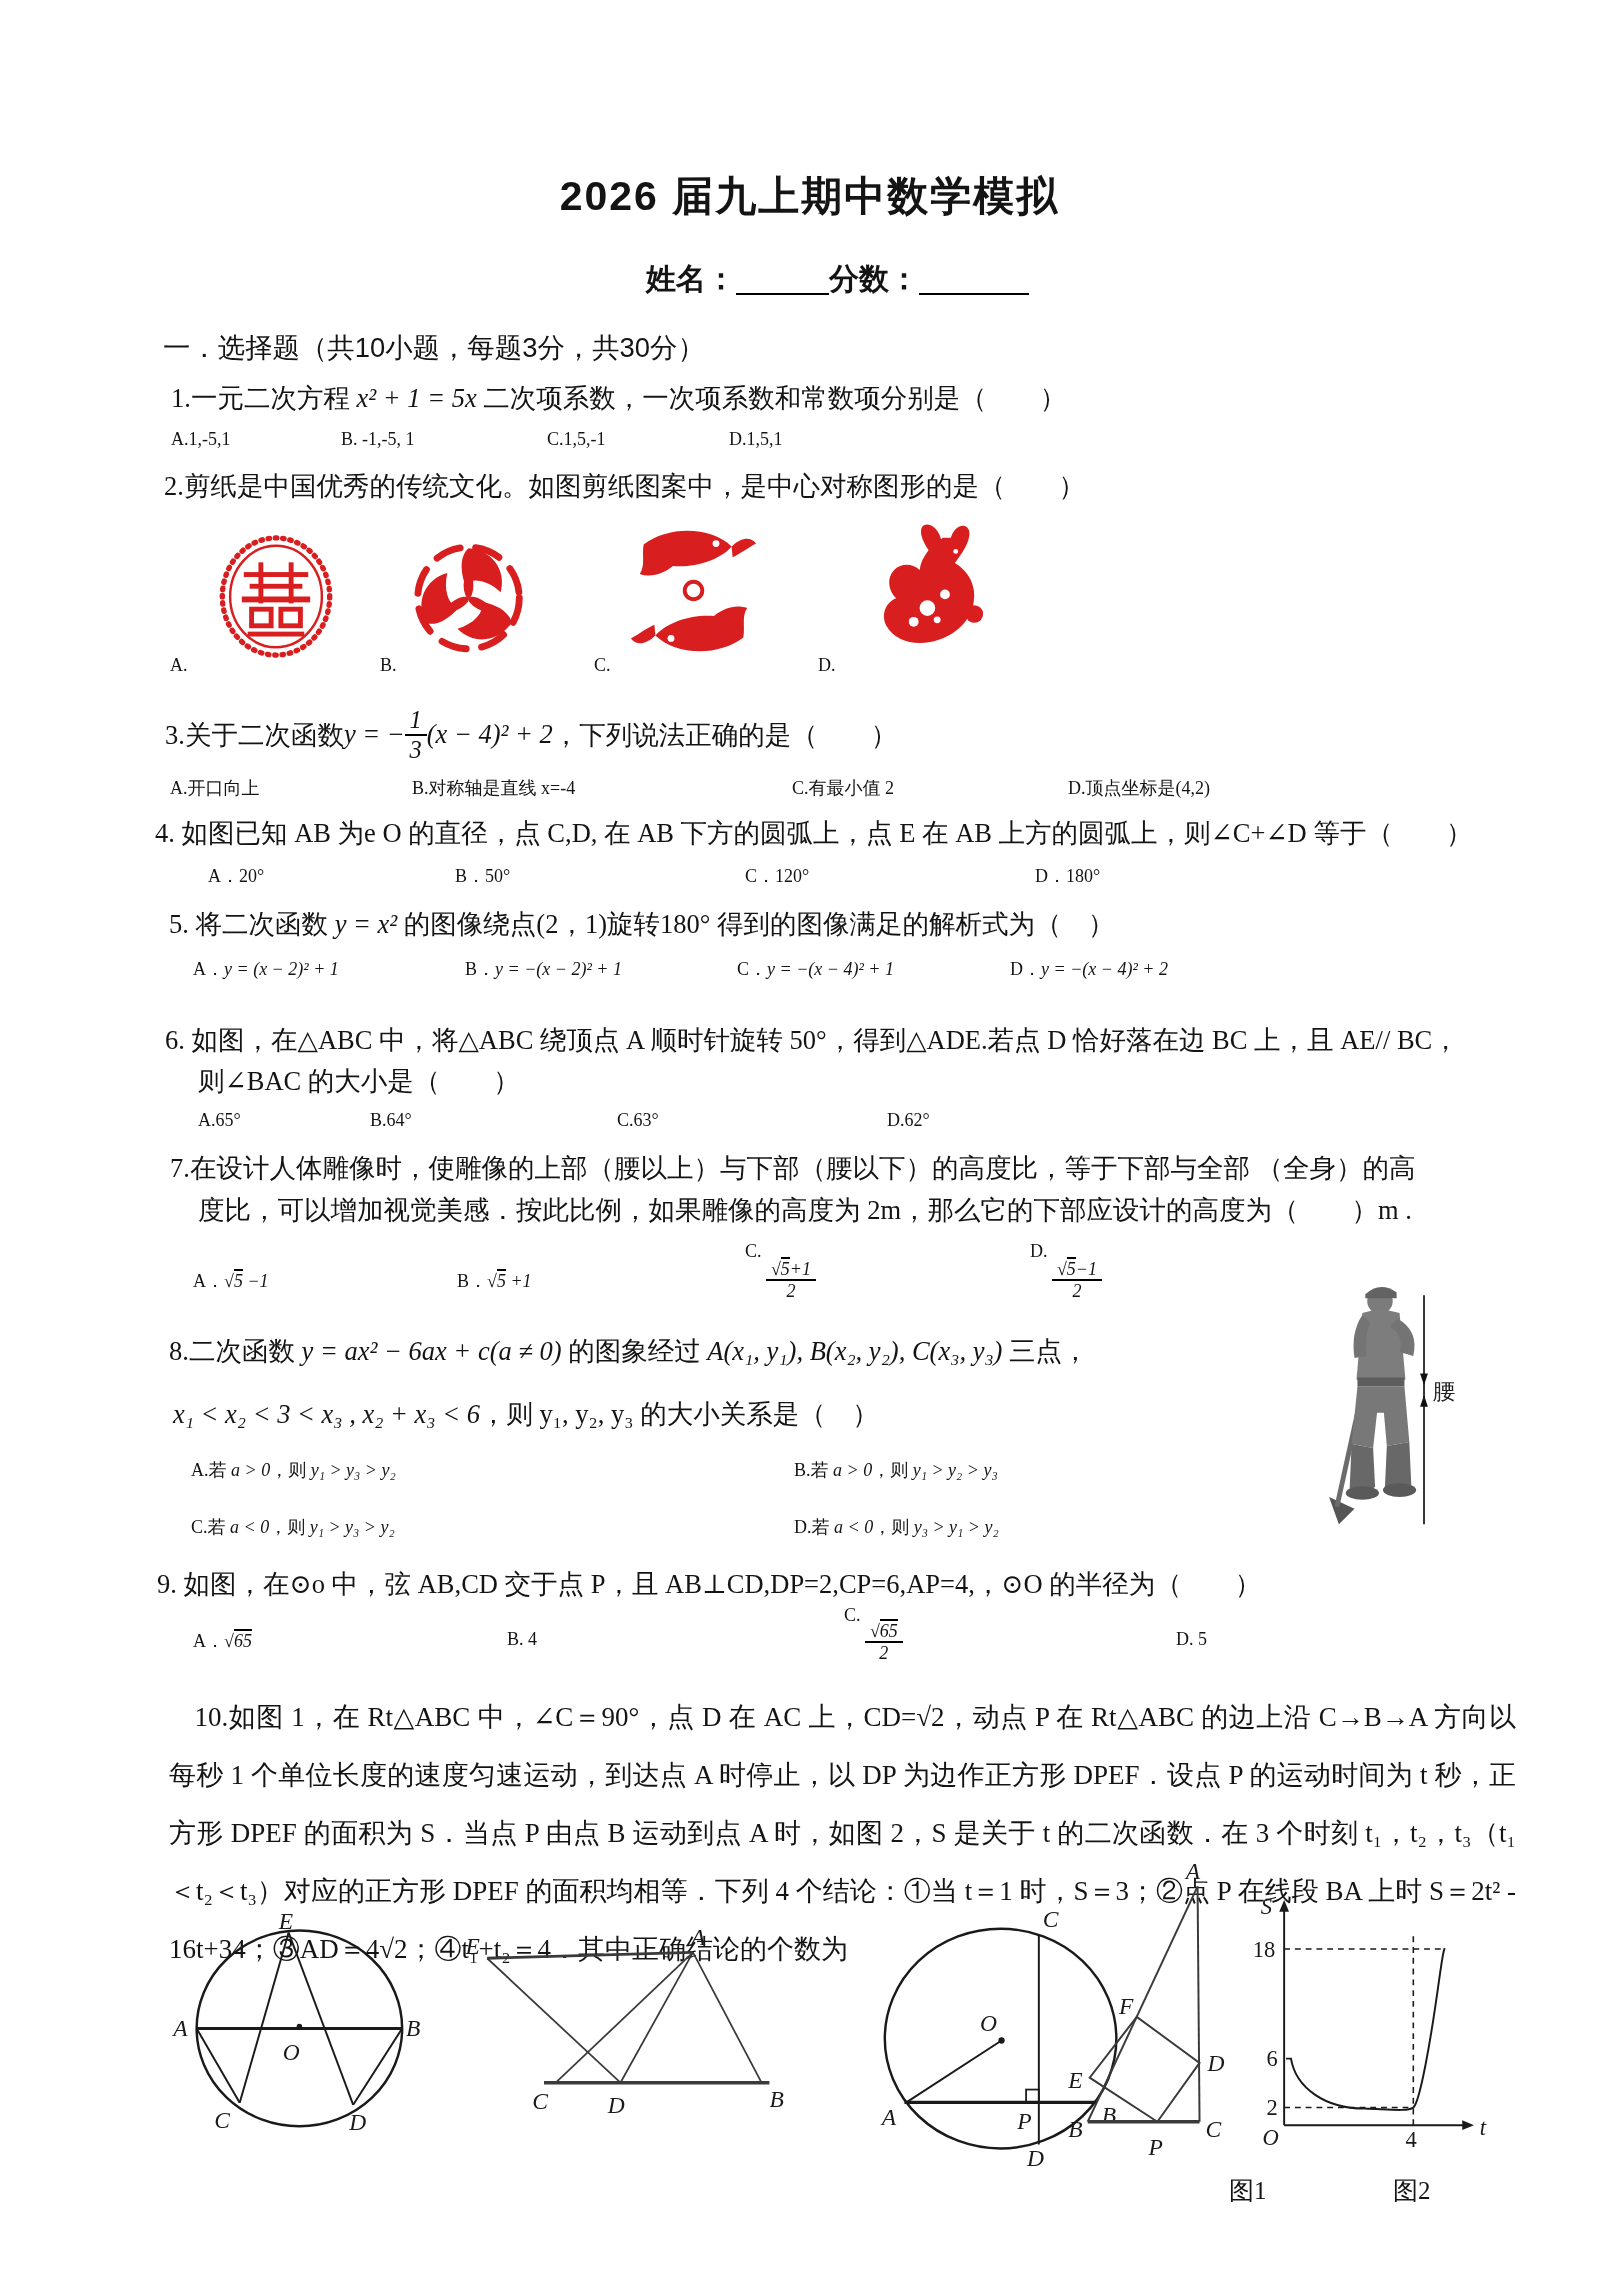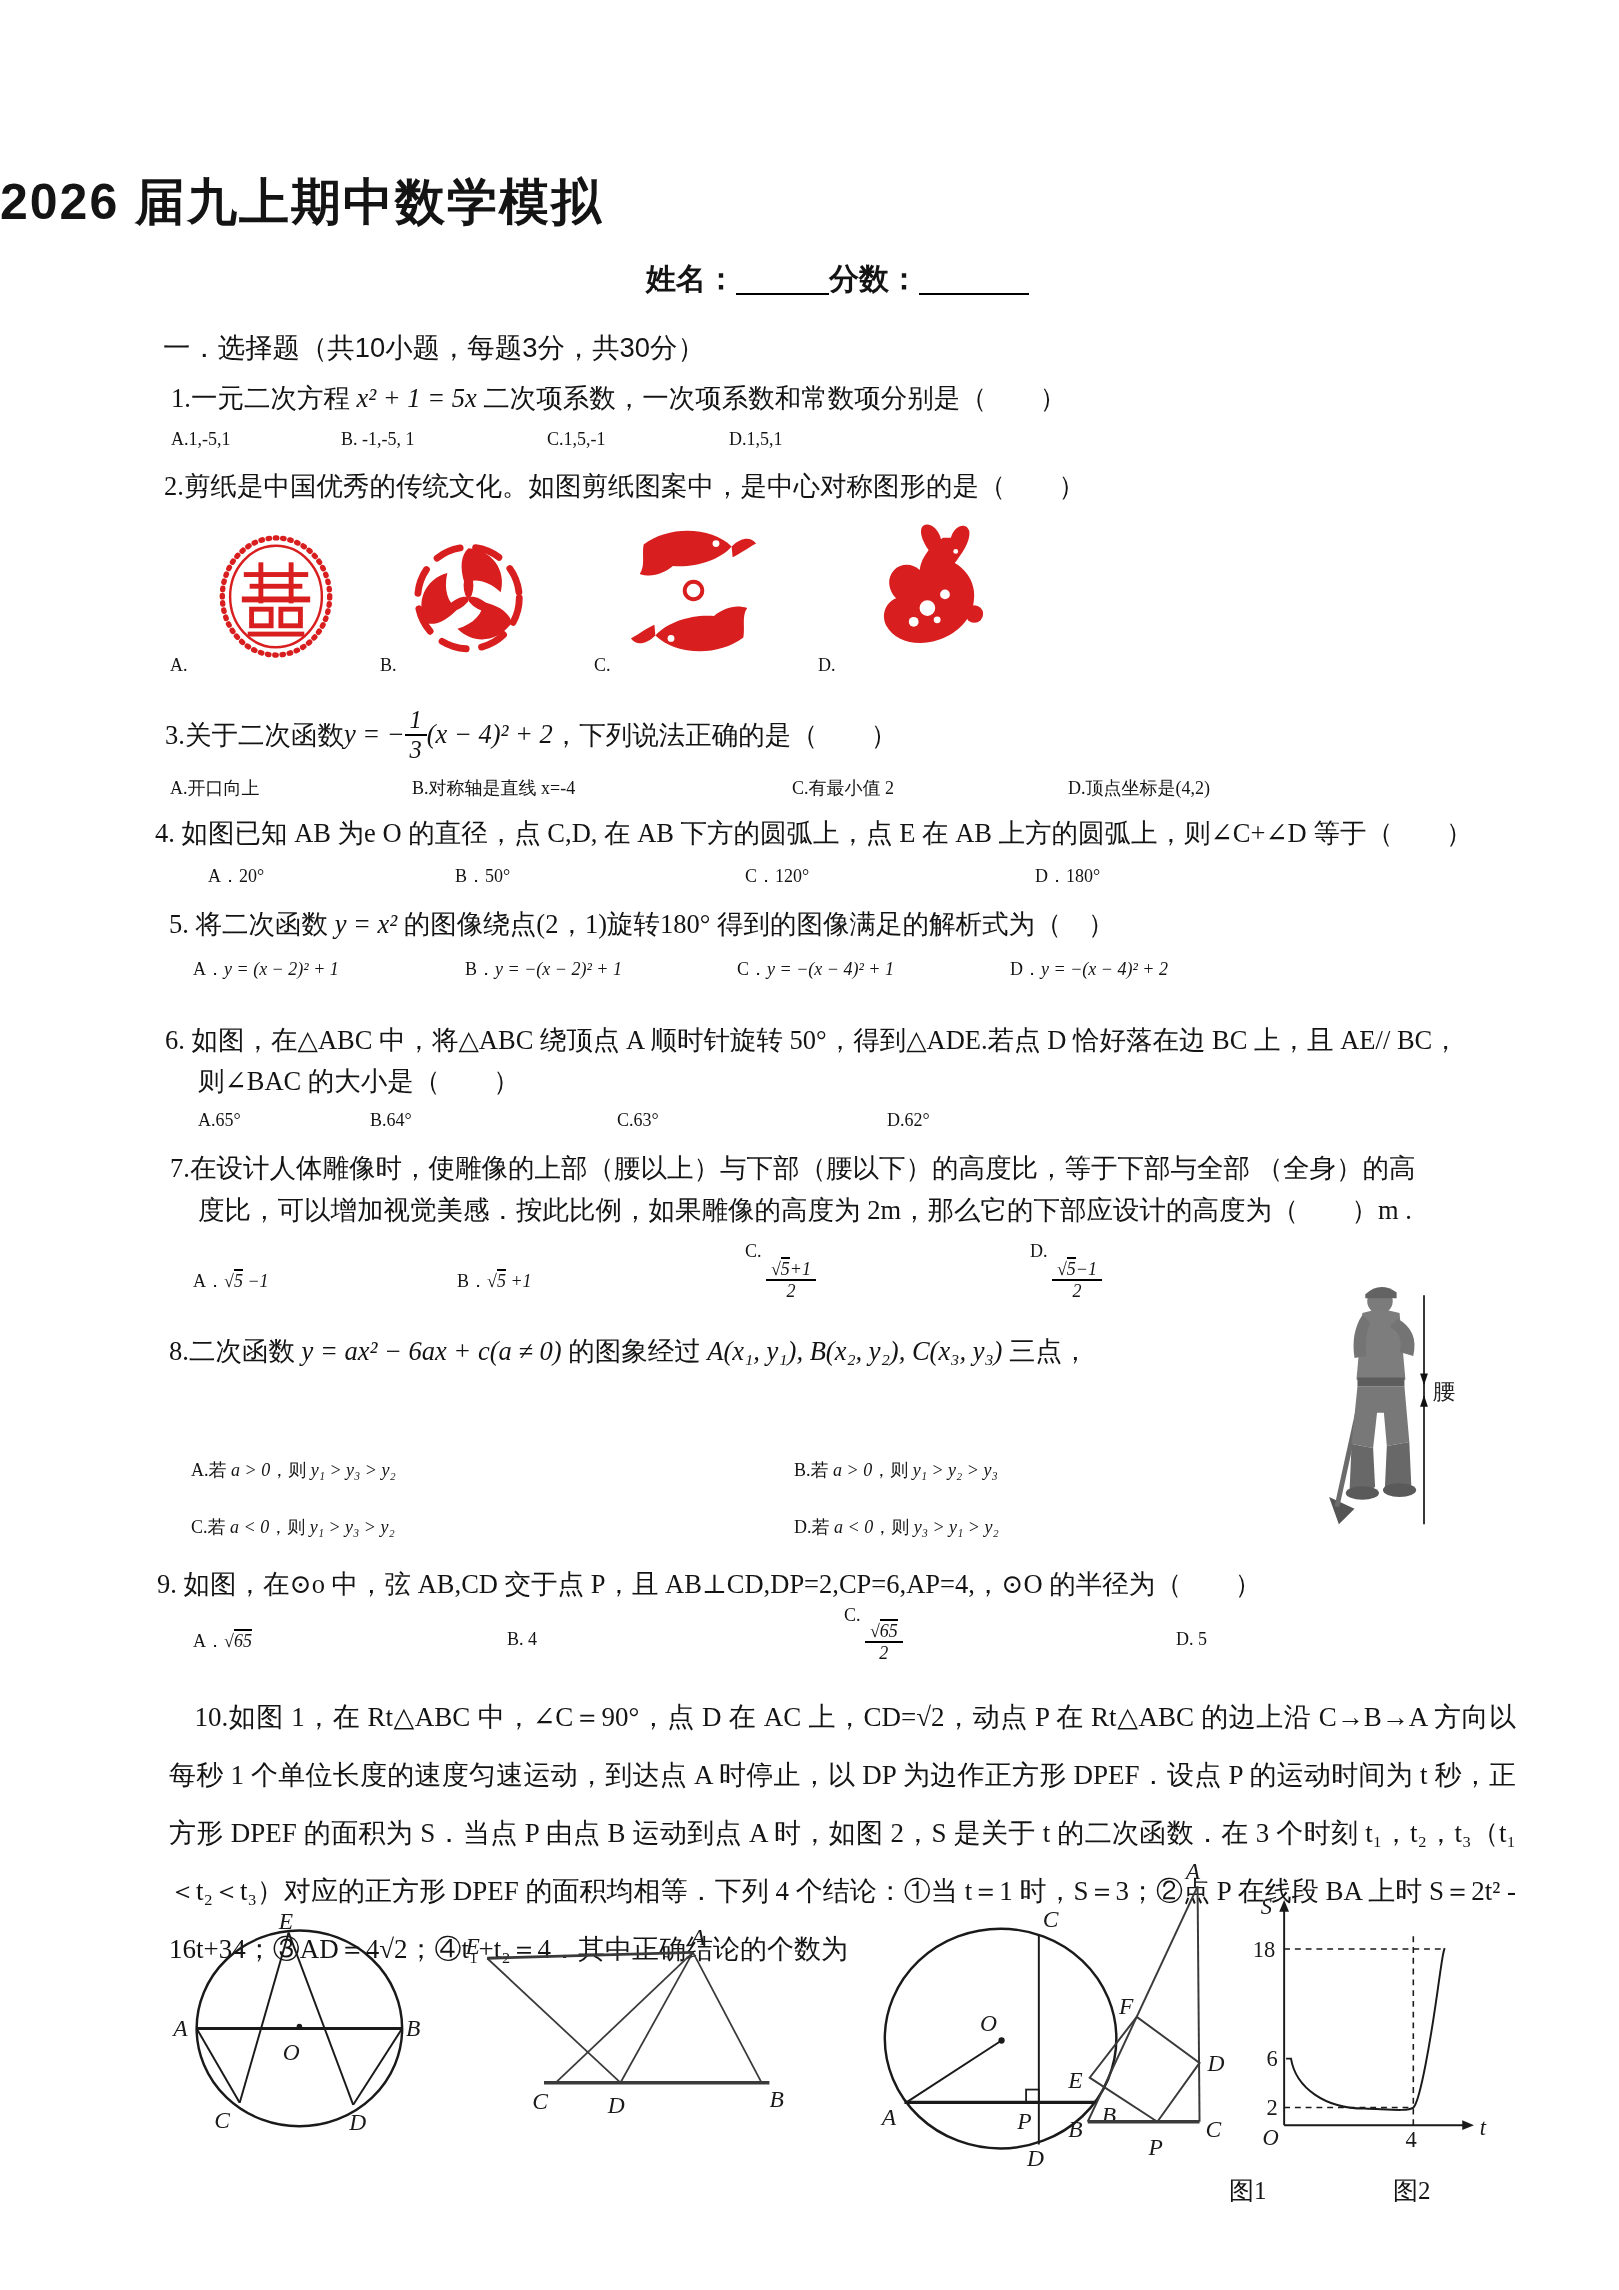--- a/index.html
+++ b/index.html
@@ -1,20 +1,20 @@
 <!DOCTYPE html>
 <html><head>
 <meta charset="utf-8">
 <style>
   html,body{margin:0;padding:0;background:#e8e8e8}
   .page{position:relative;width:1619px;height:2291px;background:#ffffff;overflow:hidden;
         font-family:"Liberation Serif","DejaVu Serif",serif;color:#141414}
   .abs{position:absolute;white-space:nowrap}
   .sans{font-family:"Liberation Sans","DejaVu Sans",sans-serif}
-  .title{left:0;top:169px;width:100%;text-align:left;font-size:50px;font-weight:bold;letter-spacing:2px}
+  .title{left:0;top:169px;width:100%;text-align:center;font-size:41px;font-weight:bold;letter-spacing:2px}
   .nameline{left:646px;top:259px;font-size:30px;font-weight:bold}
   .blank{display:inline-block;border-bottom:2.9px solid #000;height:29px;vertical-align:-5.9px}
   .section{left:163px;top:330px;font-size:27.4px;font-weight:normal}
   .q{position:absolute;font-size:26.5px;white-space:nowrap}
   .opt{position:absolute;font-size:18px;white-space:nowrap}
   .mi{font-style:italic}
   .fr{display:inline-flex;flex-direction:column;text-align:center;vertical-align:middle;line-height:1.12;font-style:italic}
   .fr .fn{padding:0 4.9px}
   .fr .fd{border-top:2px solid #000;padding:0 4.9px}
   .sq{white-space:nowrap;font-style:italic}
@@ -154,20 +154,21 @@
           <span class="fd">2</span>
         </span></span>
     <span class="opt" style="left:1030px;top:1241px"><span style="vertical-align:27.4px">D.</span>
       <span class="fr">
           <span class="fn"><span class="sq"><span>√</span><span class="v">5</span><span>−1</span></span></span>
           <span class="fd">2</span>
         </span></span>
   </div>
 
   <div class="q" style="left:169px;top:1333px"><span>8.二次函数 </span><span class="mi">y = ax² − 6ax + c(a ≠ 0)</span><span> 的图象经过 </span><span class="mi">A(x₁, y₁), B(x₂, y₂), C(x₃, y₃)</span><span> 三点，</span></div>
+  <div class="q" style="left:173px;top:1396px"><span class="mi">x₁ &lt; x₂ &lt; 3 &lt; x₃ , x₂ + x₃ &lt; 6</span><span>，则 y₁, y₂, y₃ 的大小关系是（　）</span></div>
   <div>
     <span class="opt" style="left:191px;top:1458px"><span>A.若 </span><span class="mi">a &gt; 0</span><span>，则 </span><span class="mi">y₁ &gt; y₃ &gt; y₂</span></span>
     <span class="opt" style="left:794px;top:1458px"><span>B.若 </span><span class="mi">a &gt; 0</span><span>，则 </span><span class="mi">y₁ &gt; y₂ &gt; y₃</span></span>
     <span class="opt" style="left:191px;top:1515px"><span>C.若 </span><span class="mi">a &lt; 0</span><span>，则 </span><span class="mi">y₁ &gt; y₃ &gt; y₂</span></span>
     <span class="opt" style="left:794px;top:1515px"><span>D.若 </span><span class="mi">a &lt; 0</span><span>，则 </span><span class="mi">y₃ &gt; y₁ &gt; y₂</span></span>
   </div>
 
   <svg style="left:1323px;top:1264px" width="157" height="274" viewBox="0 0 160 280">
     <g>
       <path d="M6,238 L32,250 L16,266 Z" fill="#555"></path>

